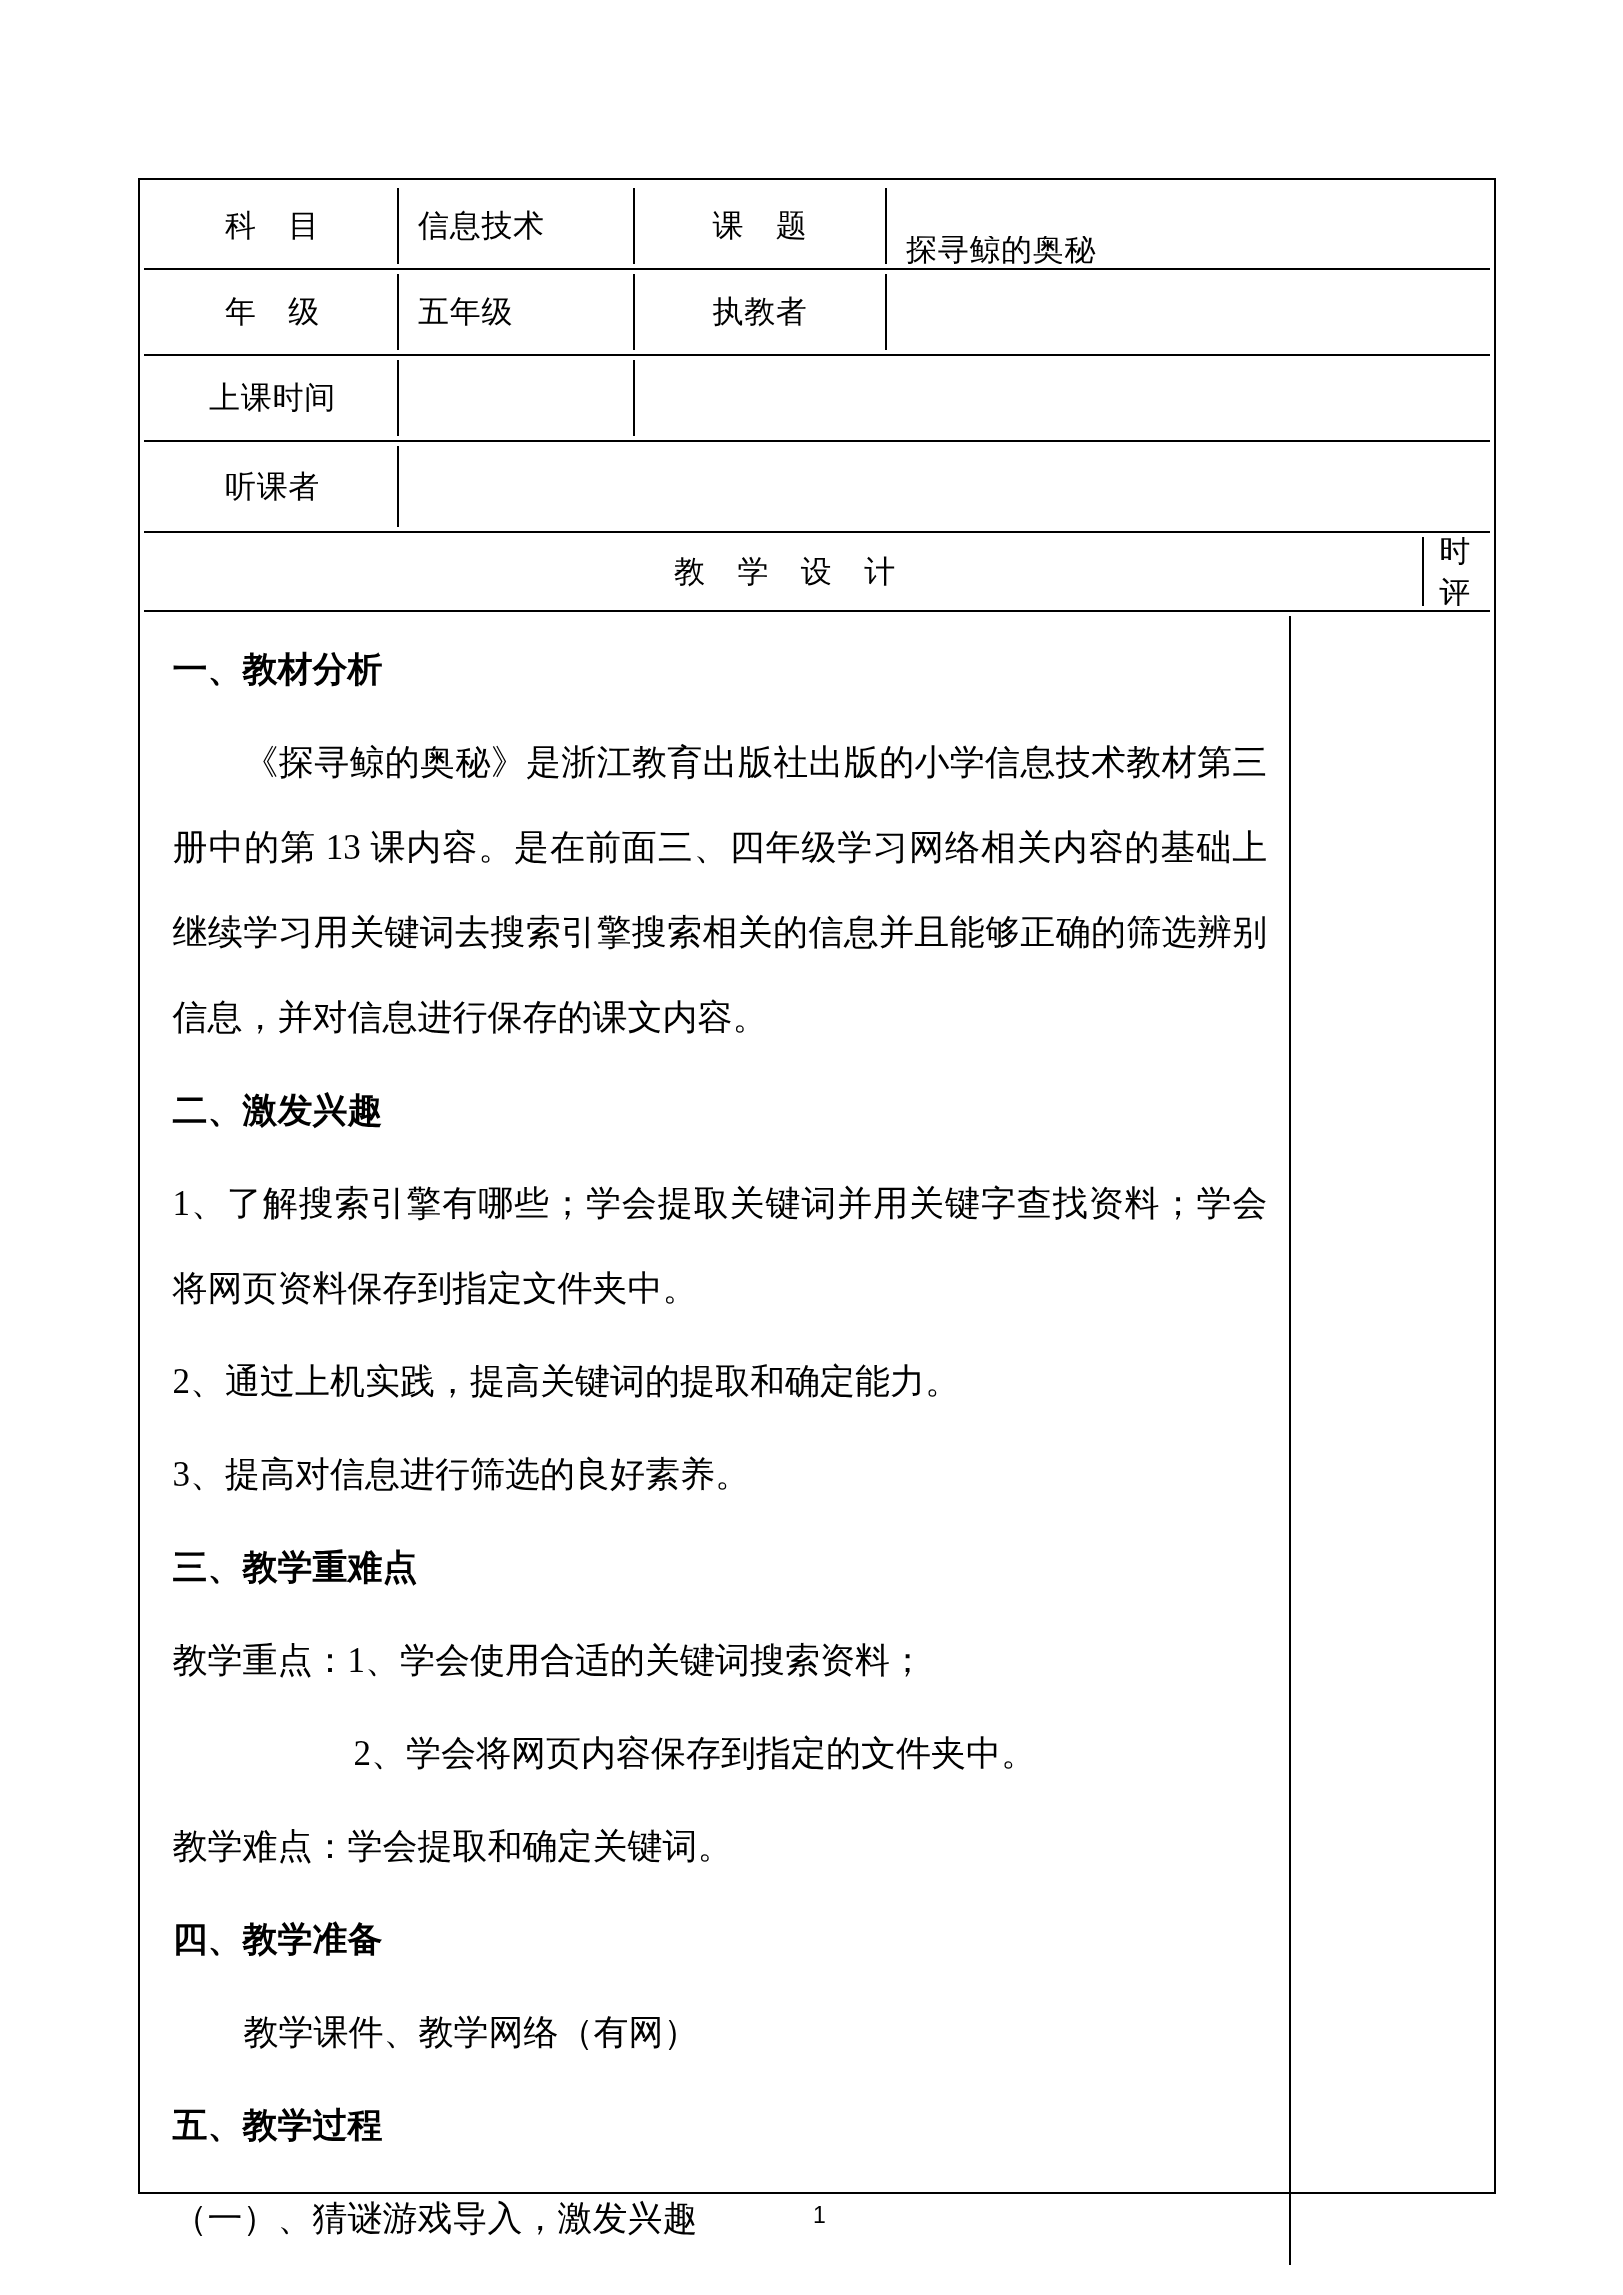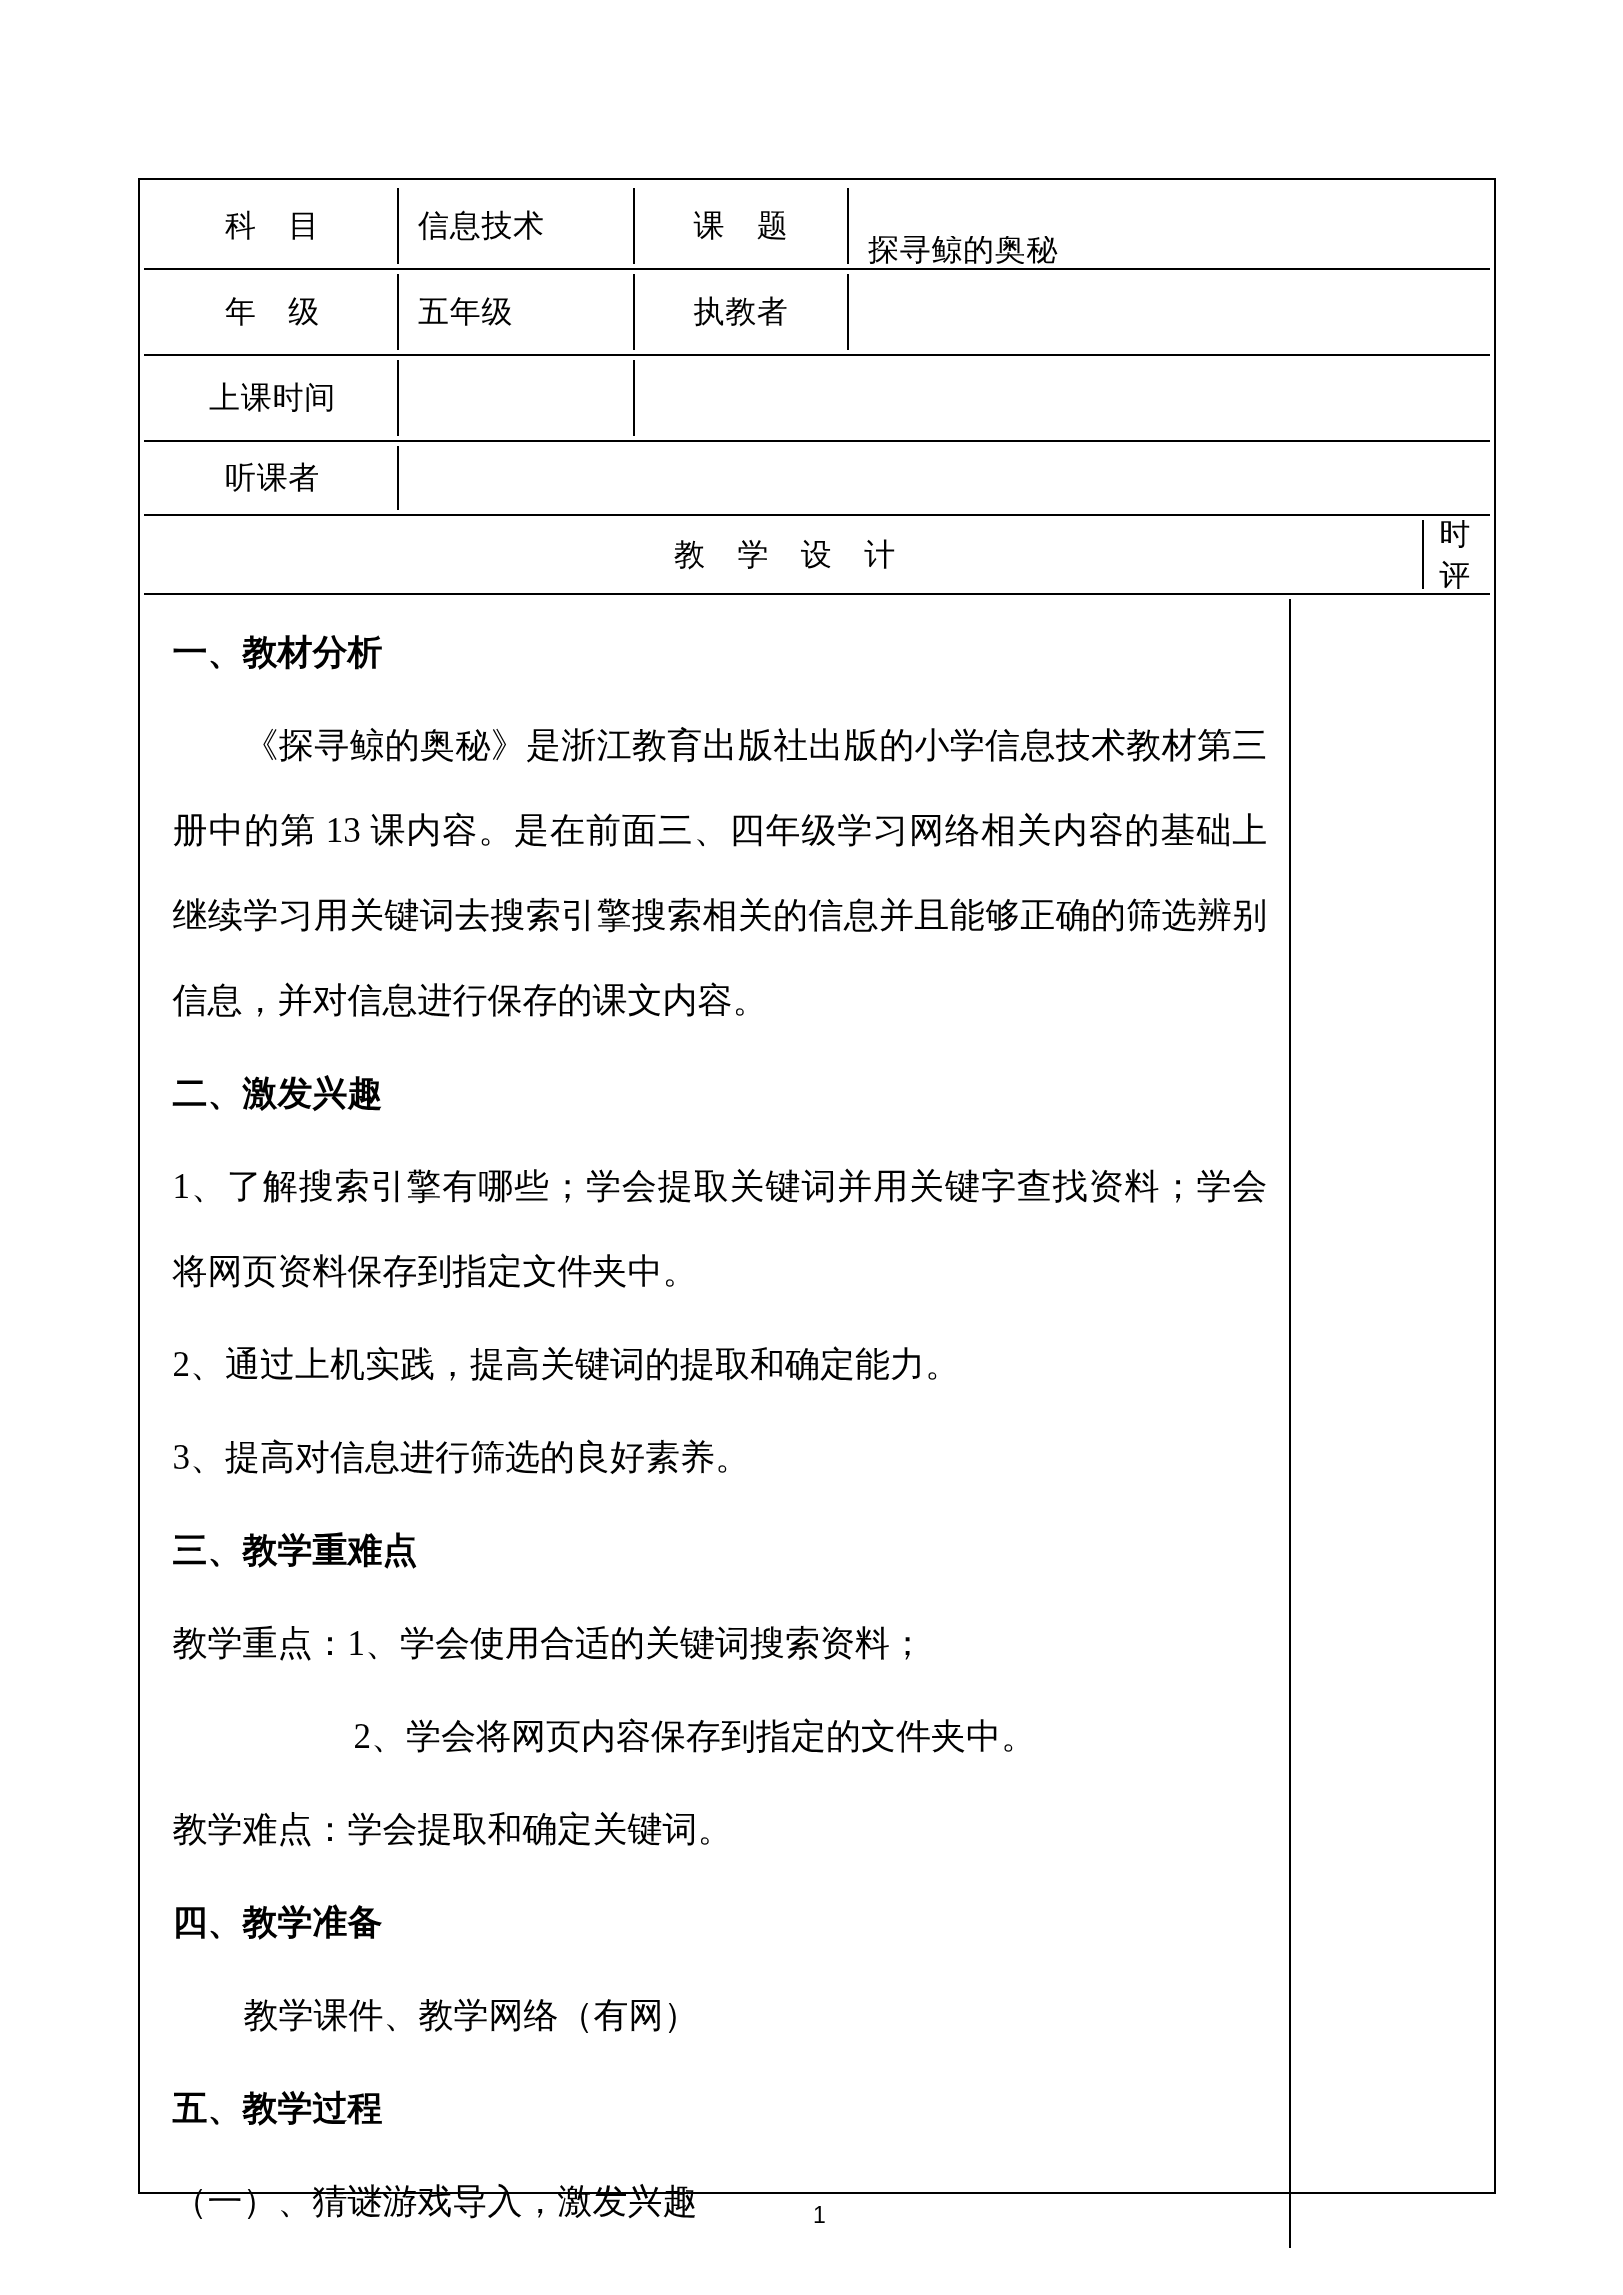--- a/index.html
+++ b/index.html
@@ -20,26 +20,26 @@
     left:130px; top:170px;
     width:1358px; height:2016px;
     border:2px solid #000;
     display:flex; flex-direction:column;
   }
   .row { display:flex; border-bottom:2px solid #000; flex:0 0 auto; }
   .row:last-child { border-bottom:none; }
   .cell { border-right:2px solid #000; display:flex; align-items:center; overflow:hidden; }
   .cell:last-child { border-right:none; }
   .r1,.r2,.r3 { height:86px; }
-  .r4 { height:74px;justify-content:space-between; }
+  .r4 { height:91px;justify-content:space-between; }
   .r5 { height:79px; }
   .r6 { flex:1 1 auto; }
   .c1 { width:251px; }
   .c2 { width:236px; }
-  .c3 { width:214px; }
+  .c3 { width:252px; }
   .c4 { flex:1;margin-top:48px; }
   .cwide { flex:1; }
   .cdesign { width:1276px; }
   .ceval { flex:1; }
   .center { justify-content:center; text-align:center; }
   .valuecell { padding-left:19px; }
   .hdr { font-size:31px; letter-spacing:0.7px; }
   .content-cell {
     width:1143px;
     padding:6.8px 17.7px 0 20.5px;

